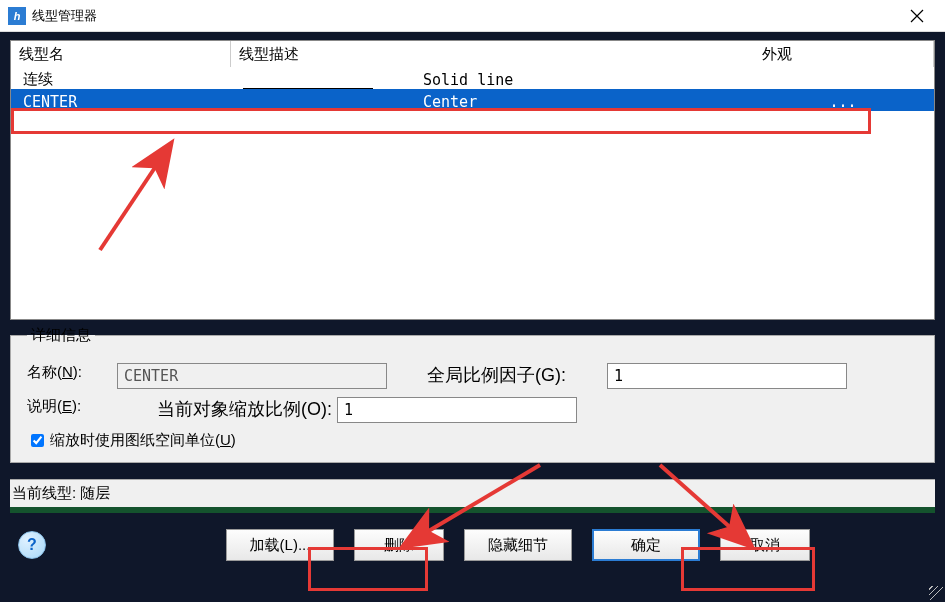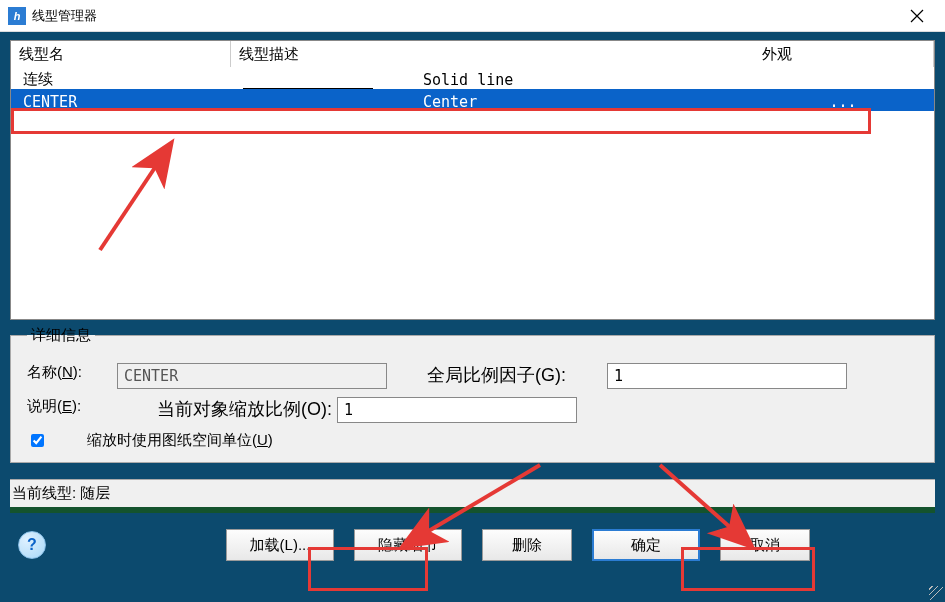--- a/index.html
+++ b/index.html
@@ -39,21 +39,21 @@
   .titlebar .close {
     width: 40px;
     height: 28px;
     display: flex;
     align-items: center;
     justify-content: center;
     font-size: 16px;
     cursor: pointer;
   }
   .dialog-body {
-    background: #0c4a6e;
+    background: #0f172a;
     padding: 8px 10px 0 10px;
     height: calc(602px - 32px);
     position: relative;
   }
   .list-frame {
     background: #fff;
     border: 1px solid #888;
     height: 280px;
     position: relative;
   }
@@ -132,21 +132,20 @@
   }
   .txt.readonly { background: #f0f0f0; color:#555; }
   .txt.name-field { width: 270px; }
   .txt.factor-field { width: 240px; }
   .gap { width: 40px; }
   .chk-row {
     display: flex;
     align-items: flex-end;
     margin-top: 6px;
     font-size: 15px;
-    gap: 37px;
   }
   .chk-row input { margin-right: 6px; }
   .current-line {
     border-top: 1px solid #aaa;
     border-bottom: 6px solid #14532d;
     padding: 4px 2px;
     margin-top: 16px;
     font-size: 15px;
     background: #f0f0f0;
   }
@@ -268,22 +267,22 @@
 
   <div class="current-line">
     <span>当前线型:</span>
     <span>随层</span>
   </div>
 
   <div class="button-row">
     <div class="help-btn">?</div>
     <div class="spacer"></div>
     <button class="btn">加载(L)...</button>
+    <button class="btn" style="min-width:90px">删除</button>
     <button class="btn">隐藏细节</button>
-    <button class="btn" style="min-width:90px">删除</button>
     <button class="btn primary">确定</button>
     <button class="btn" style="min-width:90px">取消</button>
   </div>
 
 </div>
 
 <div class="highlight-box" style="left:11px; top:108px; width:860px; height:26px;"></div>
 <div class="highlight-box" style="left:308px; top:547px; width:120px; height:44px;"></div>
 <div class="highlight-box" style="left:681px; top:547px; width:134px; height:44px;"></div>
 

